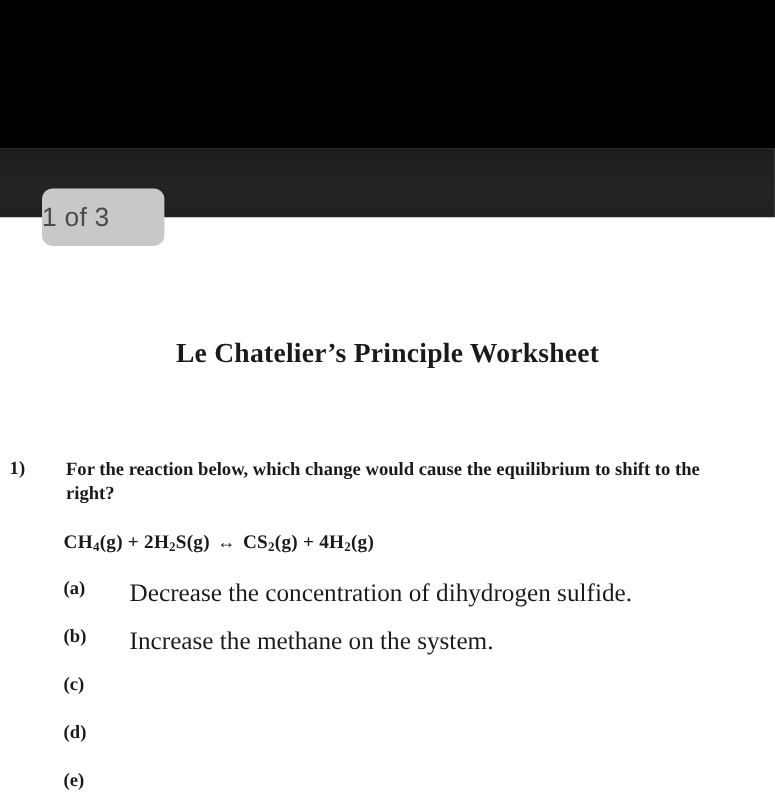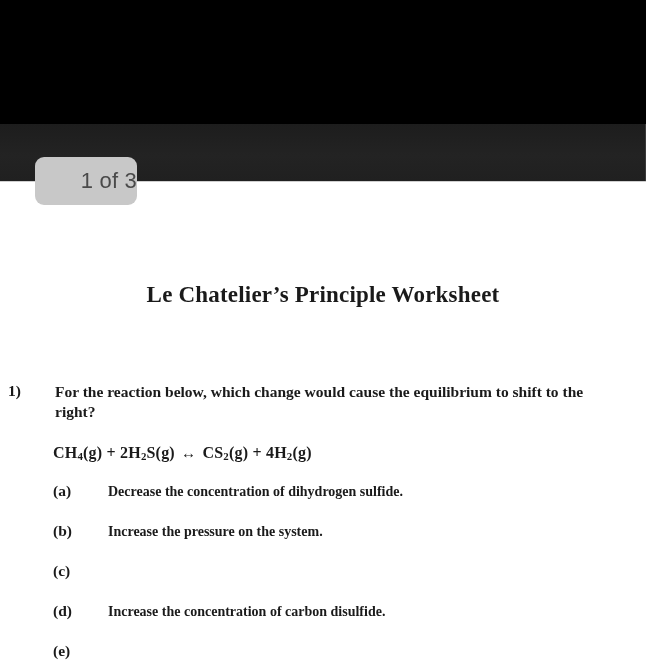--- a/index.html
+++ b/index.html
@@ -54,21 +54,21 @@
   .page-badge {
     position: absolute;
     left: 35px;
     top: 157px;
     width: 102px;
     height: 48px;
     border-radius: 9px;
     background: #c8c8c8;
     display: flex;
     align-items: center;
-    justify-content: flex-end;
+    justify-content: flex-start;
     font-family: "Liberation Sans", sans-serif;
     font-size: 22px;
     color: #4a4a4a;
     letter-spacing: 0.2px;
     z-index: 5;
   }
 
   
   .doc {
     position: absolute;
@@ -144,22 +144,22 @@
     padding-left: 108px;
   }
   .opt-label {
     position: absolute;
     left: 53px;
     top: 0;
     font-size: 15.5px;
     font-weight: bold;
   }
   .opt-text {
-    font-size: 14px;
-    font-weight: bold;
+    font-size: 21px;
+    font-weight: normal;
   }
 </style>
 </head>
 <body>
 
 <div class="viewer-chrome">
   <div class="chrome-black"></div>
   <div class="chrome-toolbar"></div>
   <div class="chrome-hairline"></div>
 </div>
@@ -185,30 +185,29 @@
 
     <div class="options">
 
       <div class="option">
         <span class="opt-label">(a)</span>
         <span class="opt-text">Decrease the concentration of dihydrogen sulfide.</span>
       </div>
 
       <div class="option">
         <span class="opt-label">(b)</span>
-        <span class="opt-text">Increase the pressure on the system.</span>
+        <span class="opt-text">Increase the methane on the system.</span>
       </div>
 
       <div class="option">
         <span class="opt-label">(c)</span>
       </div>
 
       <div class="option">
         <span class="opt-label">(d)</span>
-        <span class="opt-text">Increase the concentration of carbon disulfide.</span>
       </div>
 
       <div class="option">
         <span class="opt-label">(e)</span>
       </div>
 
     </div>
   </div>
 </div>
 

